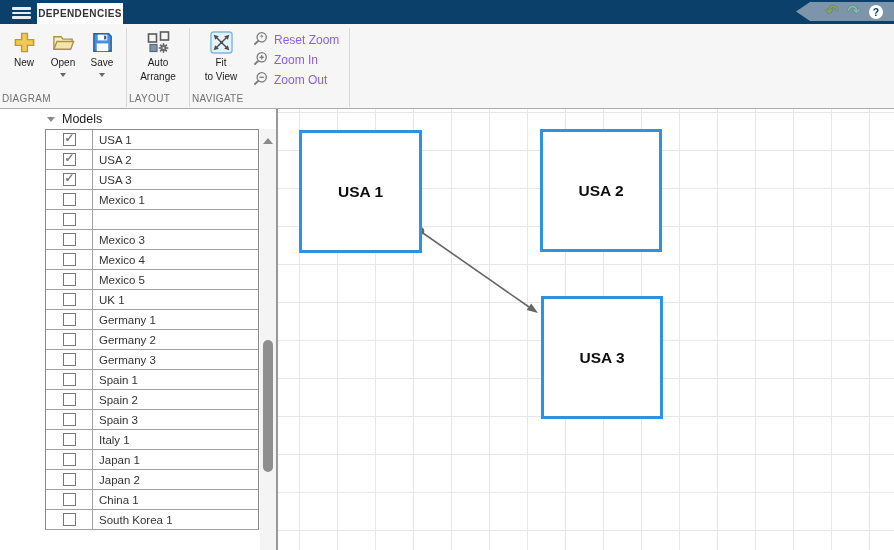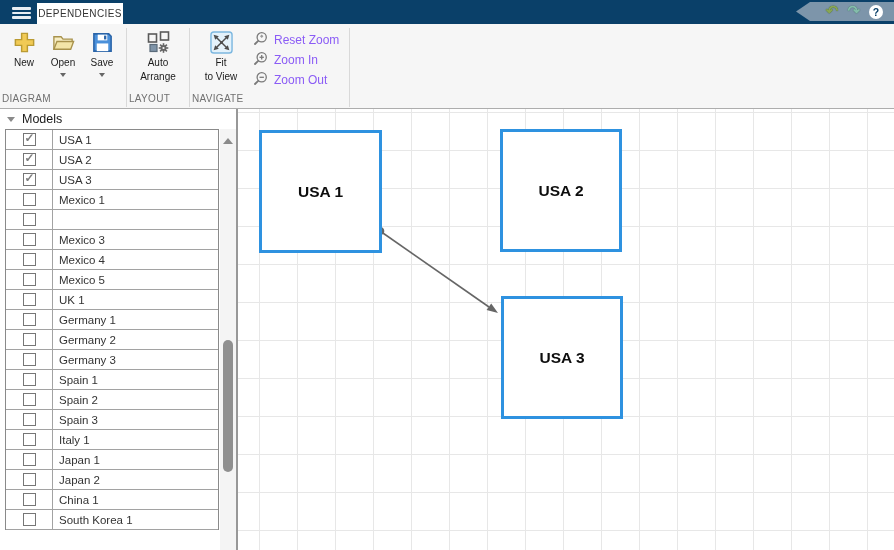--- a/index.html
+++ b/index.html
@@ -7,21 +7,21 @@
     font-family:"Liberation Sans", sans-serif; background:#fff; }
   .app { width:894px; height:550px; display:flex; flex-direction:column; position:relative; }
 
   
   .titlebar { height:24px; background:#0a4069; position:relative; flex:none; }
   .hamburger { position:absolute; left:12px; top:7px; width:19px; display:flex;
     flex-direction:column; gap:2px; cursor:pointer; }
   .hamburger i { display:block; height:2.6px; background:#e9eef3; border-radius:1px; }
   .doc-tab { position:absolute; left:37px; top:3px; width:86px; height:21px; background:#fff;
     display:flex; align-items:center; justify-content:center; font-size:10px;
-    letter-spacing:.4px; color:#333; }
+    letter-spacing:.4px; color:#333;font-weight:bold; }
   .quick-access { position:absolute; right:0; top:2px; width:98px; height:19px;
     background:#7d95aa; clip-path:polygon(0 50%,14px 0,100% 0,100% 100%,14px 100%);
     display:flex; align-items:center; justify-content:flex-end; gap:9px; padding-right:11px; }
   .qa-arrow { font-size:15px; line-height:14px; font-weight:bold; margin-top:-2px; }
   .qa-undo { color:#88a654; text-shadow:0 0 1px #33502a; }
   .qa-redo { color:#84bcab; text-shadow:0 0 1px #2e5a4e; }
   .qa-help { width:14px; height:14px; border-radius:50%; background:#fff; color:#0a4069;
     font-size:10.5px; font-weight:bold; display:flex; align-items:center; justify-content:center; }
 
   
@@ -38,21 +38,21 @@
   .bigbtn .icn { height:28px; display:flex; align-items:center; justify-content:center; }
   .bigbtn .lbl { line-height:14px; text-align:center; }
   .caret { width:0; height:0; border-left:3.5px solid transparent;
     border-right:3.5px solid transparent; border-top:4px solid #666; margin-top:3px; }
   .caret-spacer { height:7px; }
   .smallcol { display:flex; flex-direction:column; padding-top:2px; }
   .smallbtn { display:flex; align-items:center; gap:6px; height:20px; font-size:12px;
     color:#8b5cf6; padding:0 5px; cursor:pointer; }
 
   
-  .main { flex:1; display:flex; min-height:0; }
+  .main { flex:1; display:flex; min-height:0;margin-left:40px; }
 
   
   .sidebar { width:238px; flex:none; position:relative; background:#fff;
     border-right:2px solid #989898; }
   .sb-header { height:20px; display:flex; align-items:center; gap:7px; padding-left:7px;
     font-size:12.5px; color:#1a1a1a; }
   .collapse-tri { width:0; height:0; border-left:4px solid transparent;
     border-right:4px solid transparent; border-top:5px solid #8a8a8a; }
   .models-table { position:absolute; left:5px; top:20px; width:214px;
     border:1px solid #8a8a8a; border-bottom:none; background:#fff; }

